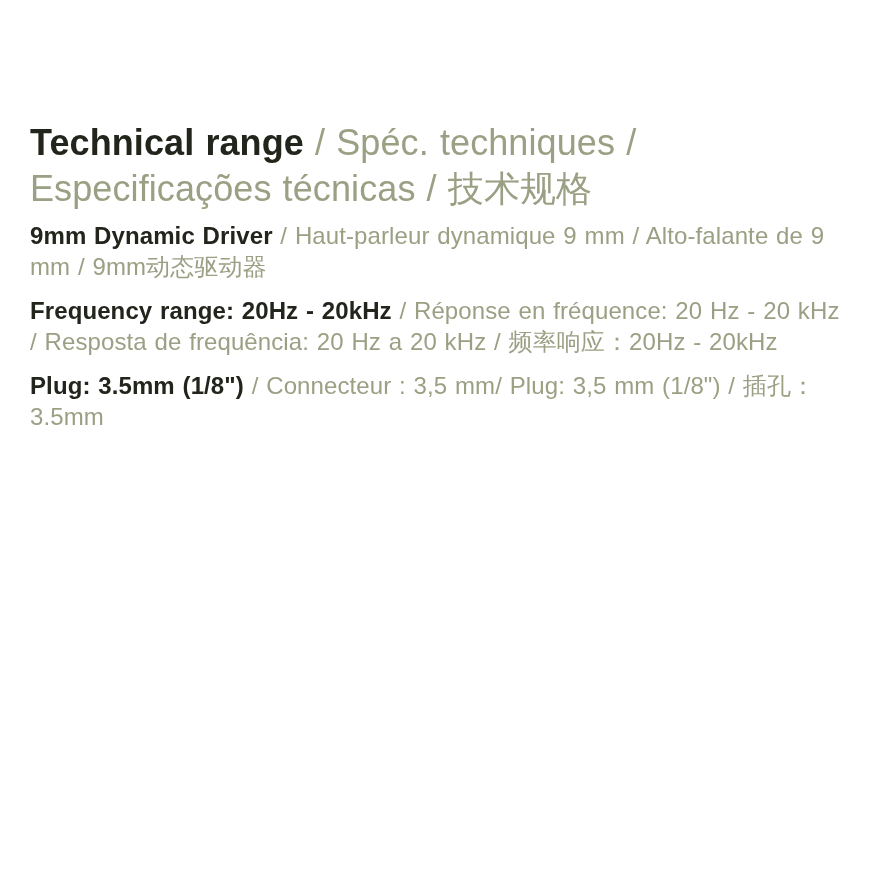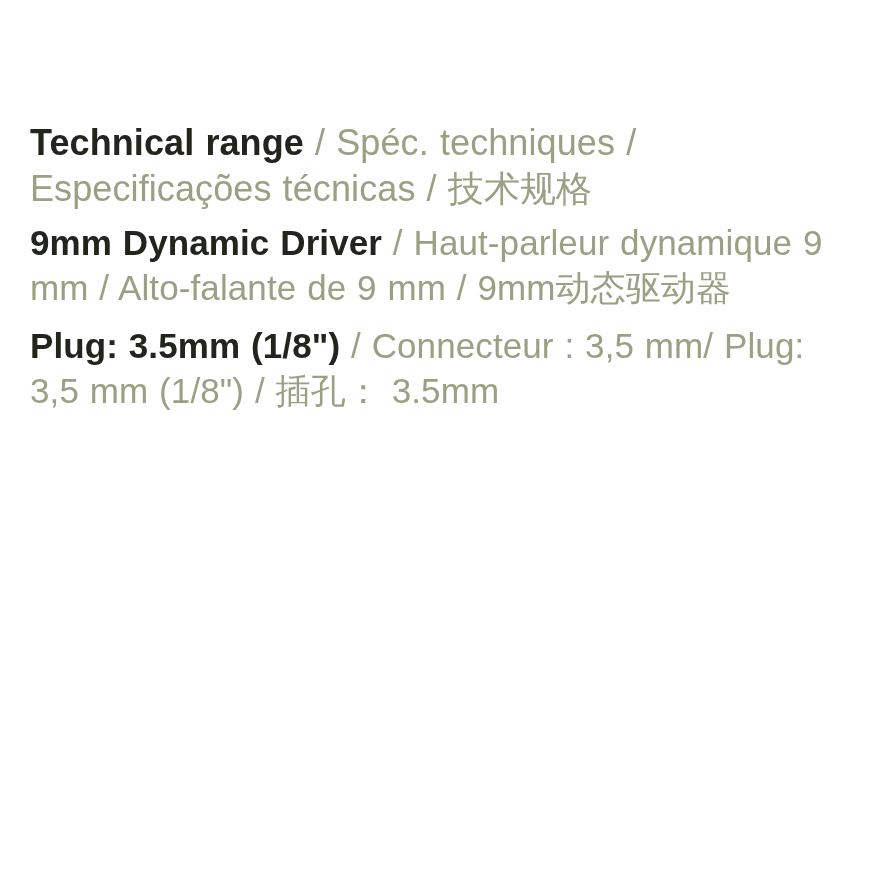--- a/index.html
+++ b/index.html
@@ -17,21 +17,21 @@
     position: relative;
     width: 870px;
     height: 870px;
     box-sizing: border-box;
     padding: 120px 30px 0 30px;
     background: #ffffff;
   }
   .spec-block {
     margin: 0 0 14px 0;
     line-height: 1.27;
-    font-size: 35px;
+    font-size: 24px;
     color: #8f9479;
     letter-spacing: 0.1px;
     word-spacing: 1px;
   }
   .spec-block:last-child {
     margin-bottom: 0;
   }
   .heading {
     font-size: 36px;
     margin-bottom: 10px;
@@ -52,18 +52,21 @@
 <div class="page">
 
   <p class="spec-block heading">
     <span class="lead">Technical range</span><span class="trail"> / Spéc. techniques / Especificações técnicas / 技术规格</span>
   </p>
 
   <p class="spec-block">
     <span class="lead">9mm Dynamic Driver</span><span class="trail"> / Haut-parleur dynamique 9 mm / Alto-falante de 9 mm / 9mm动态驱动器</span>
   </p>
 
+  <p class="spec-block">
+    <span class="lead">Frequency range: 20Hz - 20kHz</span><span class="trail"> / Réponse en fréquence: 20 Hz - 20 kHz / Resposta de frequência: 20 Hz a 20 kHz / 频率响应：20Hz - 20kHz</span>
+  </p>
 
   <p class="spec-block">
     <span class="lead">Plug: 3.5mm (1/8")</span><span class="trail"> / Connecteur : 3,5 mm/ Plug: 3,5 mm (1/8") / 插孔： 3.5mm</span>
   </p>
 
 </div>
 
 </body></html>

